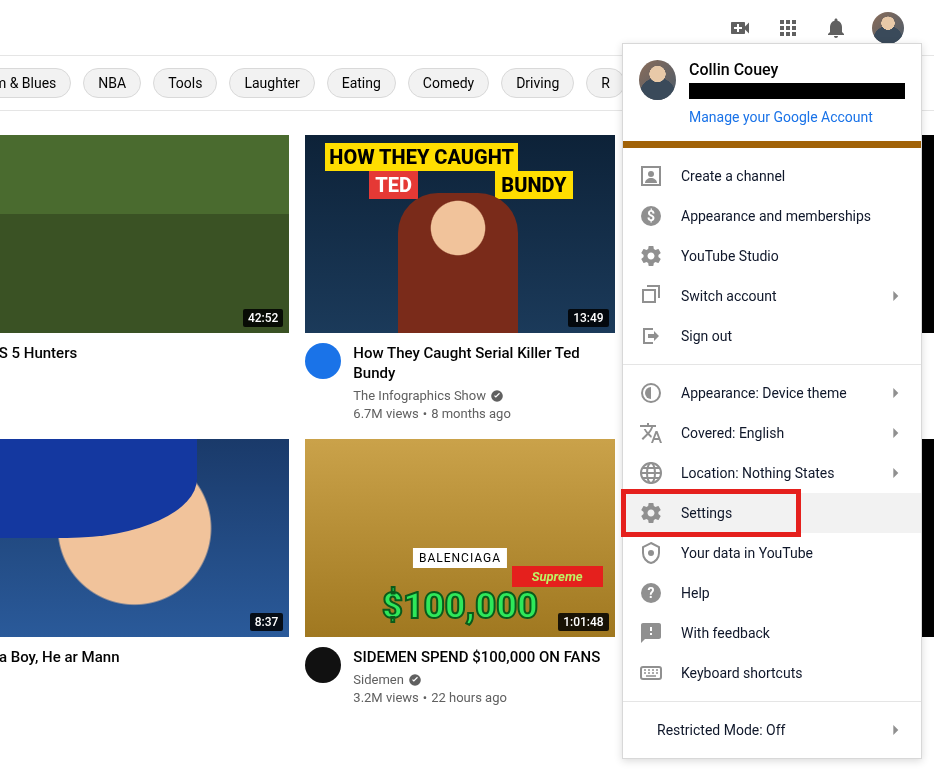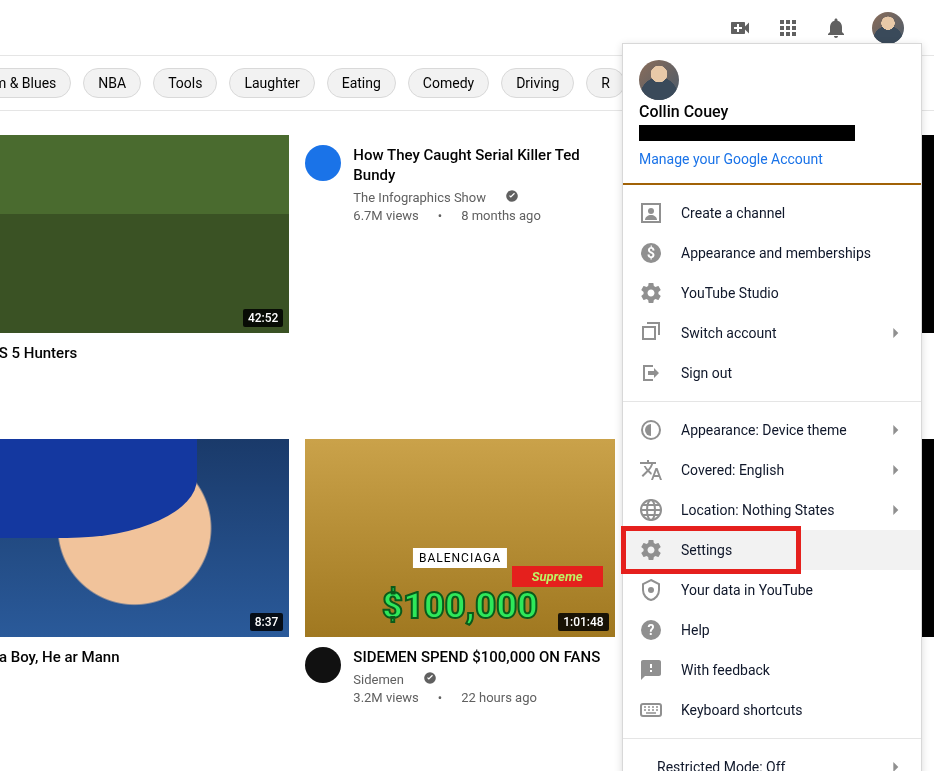--- a/index.html
+++ b/index.html
@@ -89,21 +89,21 @@
   .meta {
     display: flex;
     gap: 12px;
     padding-top: 10px;
   }
   .chan {
     width: 36px; height: 36px; border-radius: 50%;
     background: #888; flex: none;
   }
   .title { font-size: 15px; font-weight: 500; line-height: 20px; margin-bottom: 4px; max-height:40px; overflow:hidden;}
-  .sub { font-size: 13px; color: #606060; line-height: 18px; display:flex; gap:19px;}
+  .sub { font-size: 13px; color: #606060; line-height: 18px; display:flex; align-items:center; gap:4px;}
   .verified { width:14px; height:14px; fill:#606060; }
 
   
   .thumb.a { background: linear-gradient(#4a6b2f 40%, #3a5224 40%), repeating-linear-gradient(45deg,#2e4a1c 0 10px,#3a5224 10px 20px); }
   .thumb.b { background: linear-gradient(#0d2238,#1b3a5a); }
   .thumb.b .bundy1{position:absolute;left:20px;top:8px;background:#ffde00;color:#000;font-weight:800;font-size:20px;padding:2px 4px;}
   .thumb.b .bundy2{position:absolute;left:64px;top:36px;background:#e53935;color:#fff;font-weight:800;font-size:20px;padding:2px 6px;}
   .thumb.b .bundy3{position:absolute;left:190px;top:36px;background:#ffde00;color:#000;font-weight:800;font-size:20px;padding:2px 6px;}
   .thumb.b .cartoon{position:absolute;left:30%;bottom:0;width:120px;height:140px;background:radial-gradient(circle at 50% 25%,#f1c39b 0 22%,transparent 23%),linear-gradient(#7a2b1a,#7a2b1a);border-radius:40px 40px 0 0;}
   .thumb.c { background: radial-gradient(circle at 0% 50%, #000 0 10%, #2a6ed6 10% 40%, #9ec7f2 40% 60%, #000 70%); }
@@ -122,24 +122,23 @@
     top: 43px; right: 12px;
     width: 300px;
     background: #fff;
     border: 1px solid #d8d8d8;
     box-shadow: 0 2px 8px rgba(0,0,0,.15);
     z-index: 100;
     font-size: 14px;
   }
   .menu-header {
     display: flex;
-    gap: 2px;
+    gap: 13px;
     padding: 16px;
-    border-bottom: 2px solid #a16207;
-    flex-direction: column;
+    border-bottom: 7px solid #a16207;
   }
   .menu-header .avatar { width:40px; height:40px; }
   .menu-header .name { font-size: 16px; font-weight: 500; }
   .redact { background:#000; height:16px; width: 216px; margin-top:4px; }
   .manage { color:#1a73e8; font-size:14px; display:block; margin-top:10px; cursor:pointer;}
   .menu-section { padding: 8px 0; border-bottom: 1px solid #e5e5e5; }
   .menu-section.last{ border-bottom:none; }
   .menu-item {
     display: flex;
     align-items: center;
@@ -272,20 +271,27 @@
       <span class="duration">42:52</span>
     </div>
     <div class="meta">
       <div style="flex:1">
         <div class="title">r VS 5 Hunters</div>
       </div>
     </div>
   </div>
 
   <div class="card">
+    <div class="thumb b">
+      <span class="bundy1">HOW THEY CAUGHT</span>
+      <span class="bundy2">TED</span>
+      <span class="bundy3">BUNDY</span>
+      <div class="cartoon"></div>
+      <span class="duration">13:49</span>
+    </div>
     <div class="meta">
       <div class="chan" style="background:#1a73e8"></div>
       <div style="flex:1">
         <div class="title">How They Caught Serial Killer Ted Bundy</div>
         <div class="sub">
             <span>The Infographics Show</span>
             <svg class="verified" viewBox="0 0 24 24">
               <use href="#i-verified"></use>
             </svg>
           </div>

